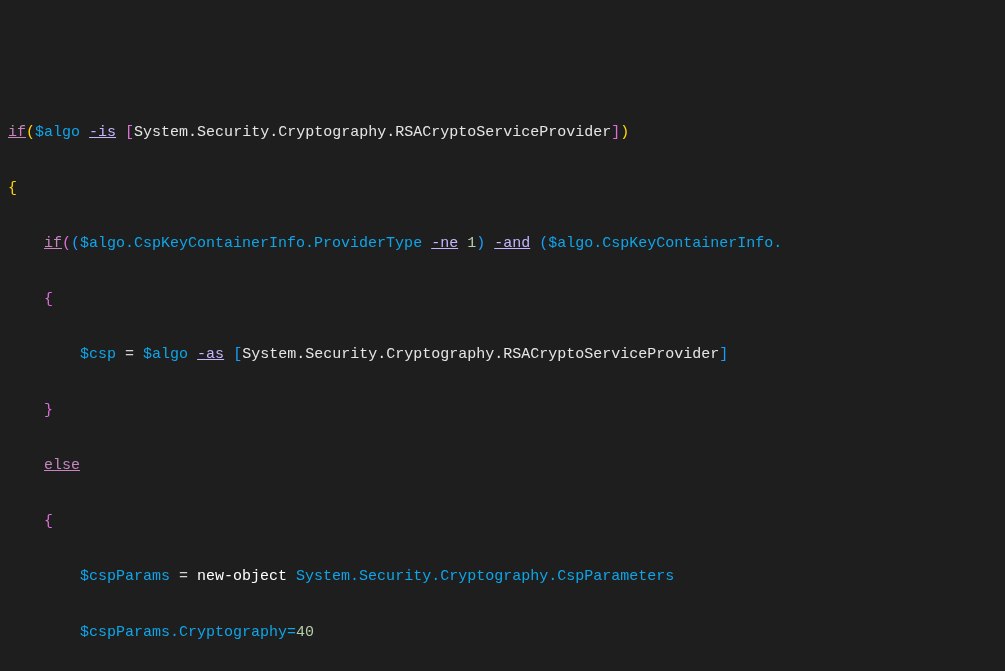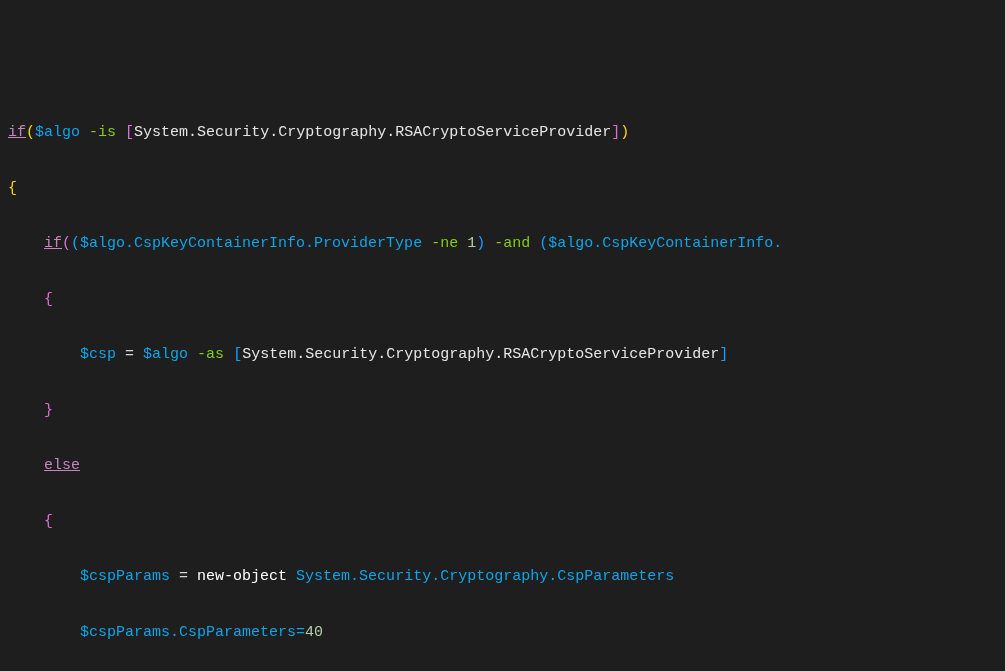--- a/index.html
+++ b/index.html
@@ -18,39 +18,39 @@
   }
   .line { display: block; }
   .kw { color: #c586c0; text-decoration: underline; }
   .var { color: #0ea5e9; }
   .brace-blue { color: #179fff; }
   .brace-yellow { color: #ffd700; }
   .brace-pink { color: #da70d6; }
   .type { color: #e5e5e5; }
   .member { color: #0ea5e9; }
   .op { color: #d4d4d4; }
-  .cmpop { color: #84cc16; }
+  .cmpop { color: #c4b5fd; text-decoration: underline; }
   .num { color: #b5cea8; }
   .method { color: #ffffff; }
 </style>
 </head>
 <body>
 
 
 
 <div><span class="line"><span class="kw">if</span><span class="brace-yellow">(</span><span class="var">$algo</span> <span class="cmpop">-is</span> <span class="brace-pink">[</span><span class="type">System.Security.Cryptography.RSACryptoServiceProvider</span><span class="brace-pink">]</span><span class="brace-yellow">)</span></span>
 <span class="line"><span class="brace-yellow">{</span></span>
 <span class="line">    <span class="kw">if</span><span class="brace-pink">(</span><span class="brace-blue">(</span><span class="var">$algo</span><span class="member">.CspKeyContainerInfo.ProviderType</span> <span class="cmpop">-ne</span> <span class="num">1</span><span class="brace-blue">)</span> <span class="cmpop">-and</span> <span class="brace-blue">(</span><span class="var">$algo</span><span class="member">.CspKeyContainerInfo.</span></span>
 <span class="line">    <span class="brace-pink">{</span></span>
 <span class="line">        <span class="var">$csp</span> <span class="op">=</span> <span class="var">$algo</span> <span class="cmpop">-as</span> <span class="brace-blue">[</span><span class="type">System.Security.Cryptography.RSACryptoServiceProvider</span><span class="brace-blue">]</span></span>
 <span class="line">    <span class="brace-pink">}</span></span>
 <span class="line">    <span class="kw">else</span></span>
 <span class="line">    <span class="brace-pink">{</span></span>
 <span class="line">        <span class="var">$cspParams</span> <span class="op">=</span> <span class="method">new-object</span> <span class="member">System.Security.Cryptography.CspParameters</span></span>
-<span class="line">        <span class="var">$cspParams</span><span class="member">.CspParameters=</span><span class="num">40</span></span>
+<span class="line">        <span class="var">$cspParams</span><span class="member">.Cryptography=</span><span class="num">40</span></span>
 
 
 
 
 
 
 
 
 
 

